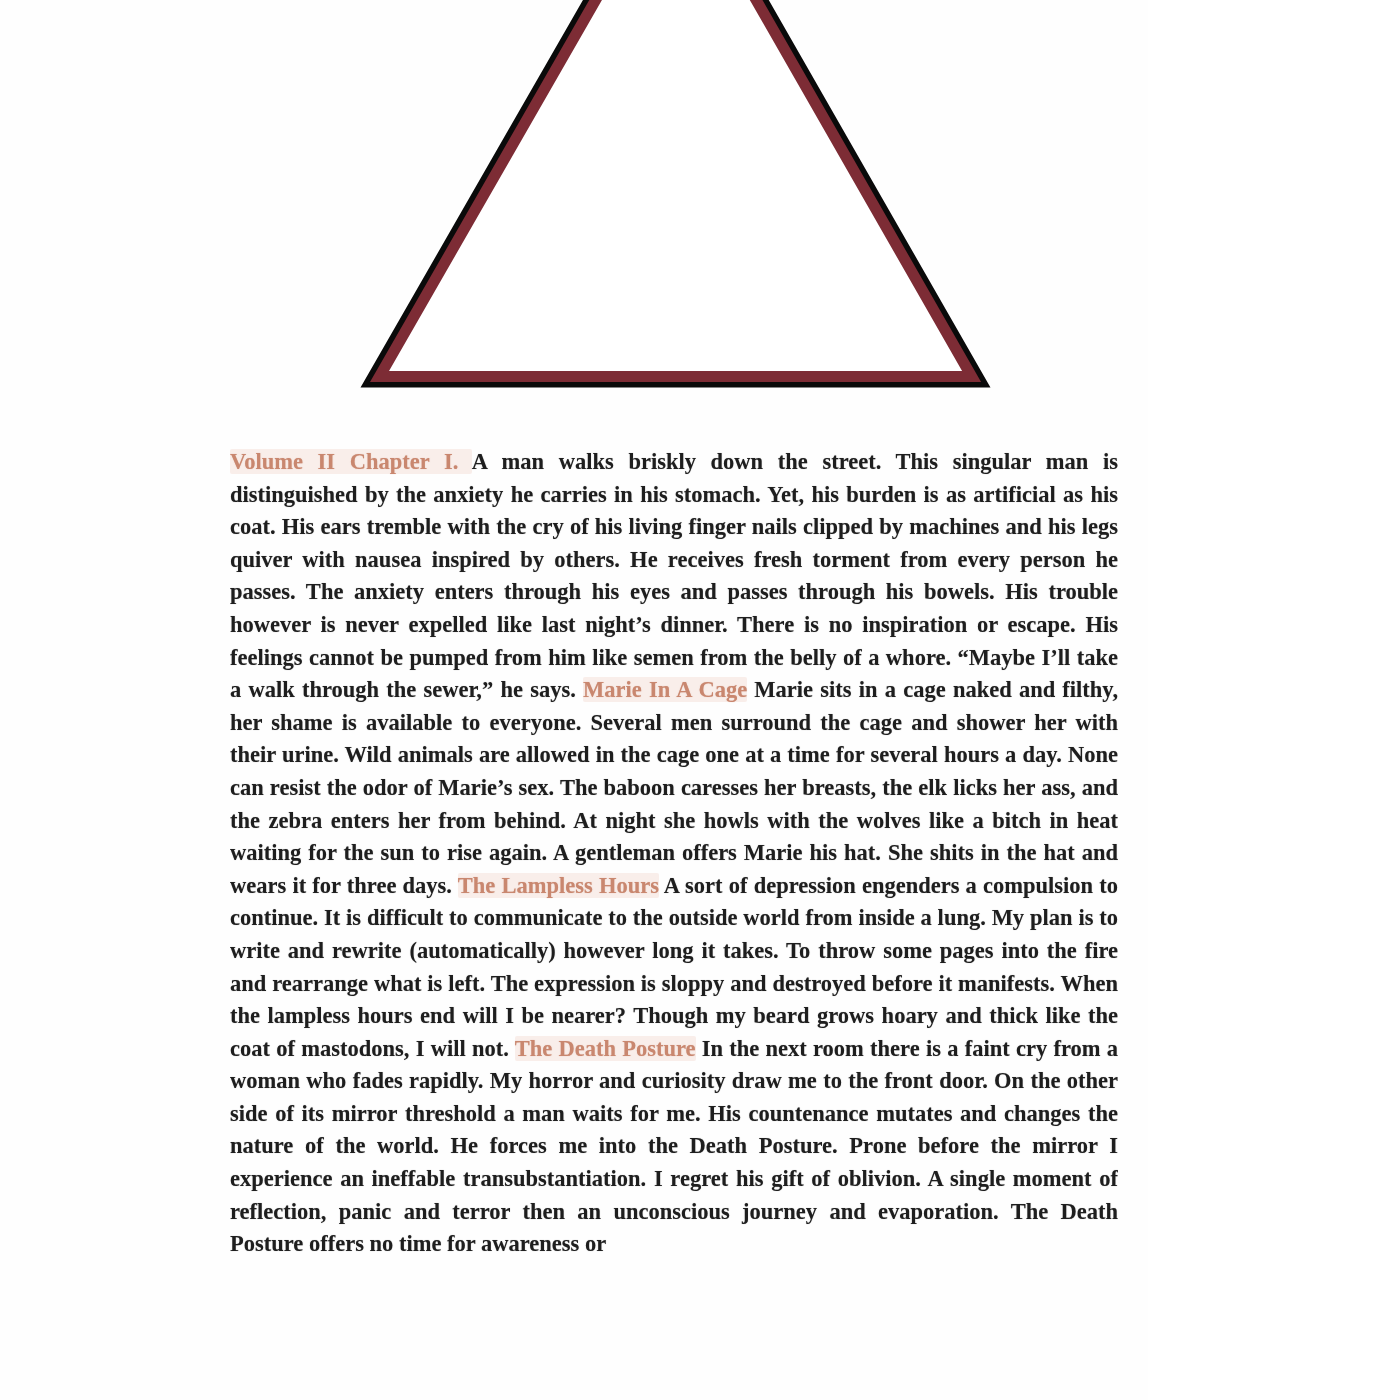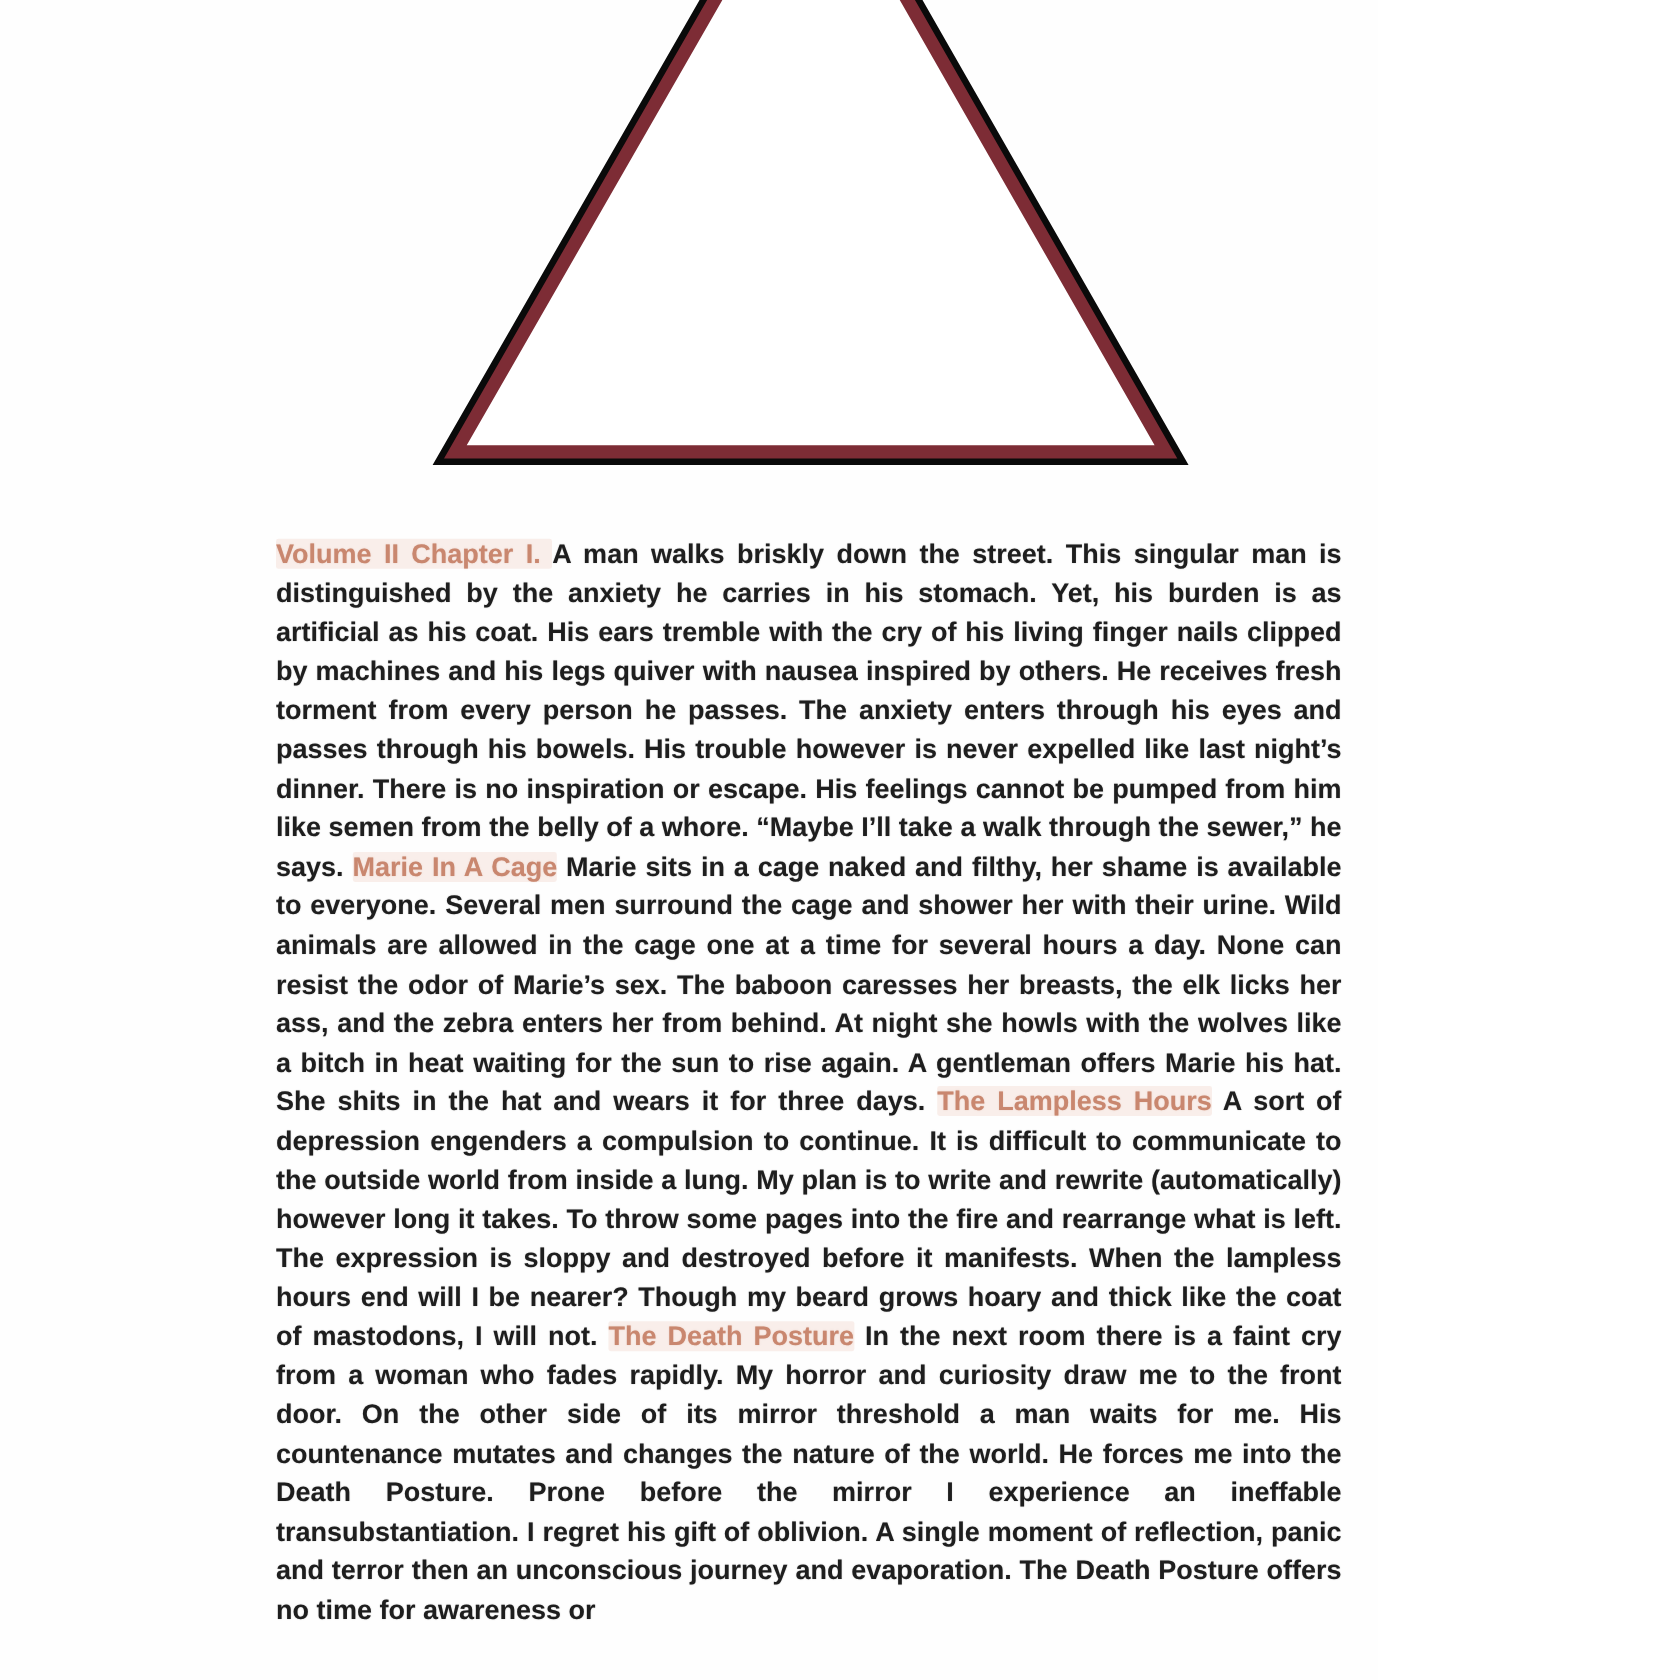--- a/index.html
+++ b/index.html
@@ -6,21 +6,21 @@
     margin: 0;
     padding: 0;
     background: #ffffff;
   }
   .page {
     position: relative;
     width: 1148px;
     height: 1400px;
     background: #fefefe;
     overflow: hidden;
-    font-family: Liberation Sans, sans-serif;
+    font-family: Liberation Serif, serif;
   }
   .triangle-wrap {
     position: absolute;
     top: 0;
     left: 0;
     width: 1400px;
     height: 400px;
     overflow: hidden;
   }
   .triangle-wrap svg {

